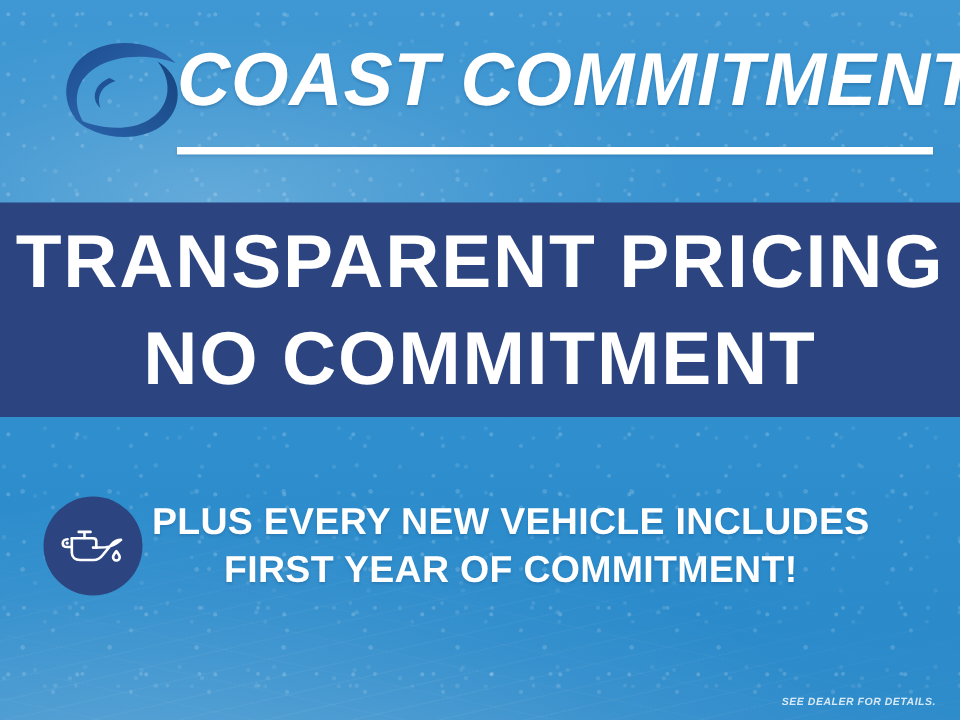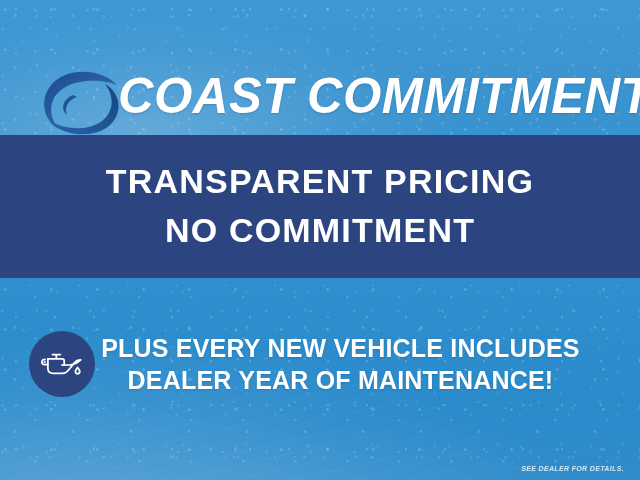--- a/index.html
+++ b/index.html
@@ -97,21 +97,20 @@
     bottom: auto;
   }
 
   
   .header {
     position: absolute;
     left: 0;
     top: 0;
     width: 640px;
     height: 135px;
-    margin-top: 43px;
   }
   .logo-mark {
     position: absolute;
     left: 33px;
     top: 22px;
     width: 92px;
     height: 80px;
   }
   .headline {
     position: absolute;
@@ -150,21 +149,21 @@
     height: 143px;
     background: #2c4480;
     display: flex;
     flex-direction: column;
     align-items: center;
     justify-content: center;
   }
   .promise-line {
     color: #ffffff;
     font-family: "Liberation Sans", sans-serif;
-    font-size: 34px;
+    font-size: 50px;
     font-weight: bold;
     letter-spacing: 1.2px;
     line-height: 1.05;
     white-space: nowrap;
     text-align: center;
   }
   .promise-line.line-1 { margin-bottom: 13px; }
 
   
   .bonus-row {
@@ -283,19 +282,19 @@
           <path d="M8.6 11.8 L24.0 11.8 C25.6 11.8 26.4 12.6 26.4 14.0 L26.4 18.6"></path>
 
           <path d="M41.0 21.2 C39.4 23.2 38.6 24.4 38.6 25.6 C38.6 27.0 39.7 28.0 41.0 28.0
                    C42.3 28.0 43.4 27.0 43.4 25.6 C43.4 24.4 42.6 23.2 41.0 21.2 Z"></path>
         </g>
       </svg>
     </div>
 
     <div class="bonus-text">
       <span class="bl">PLUS EVERY NEW VEHICLE INCLUDES</span>
-      <span class="bl">DEALER YEAR OF MAINTENANCE!</span>
+      <span class="bl">FIRST YEAR OF COMMITMENT!</span>
     </div>
   </div>
 
   <div class="disclaimer">SEE DEALER FOR DETAILS.</div>
 
 </div>
 
 </body></html>

